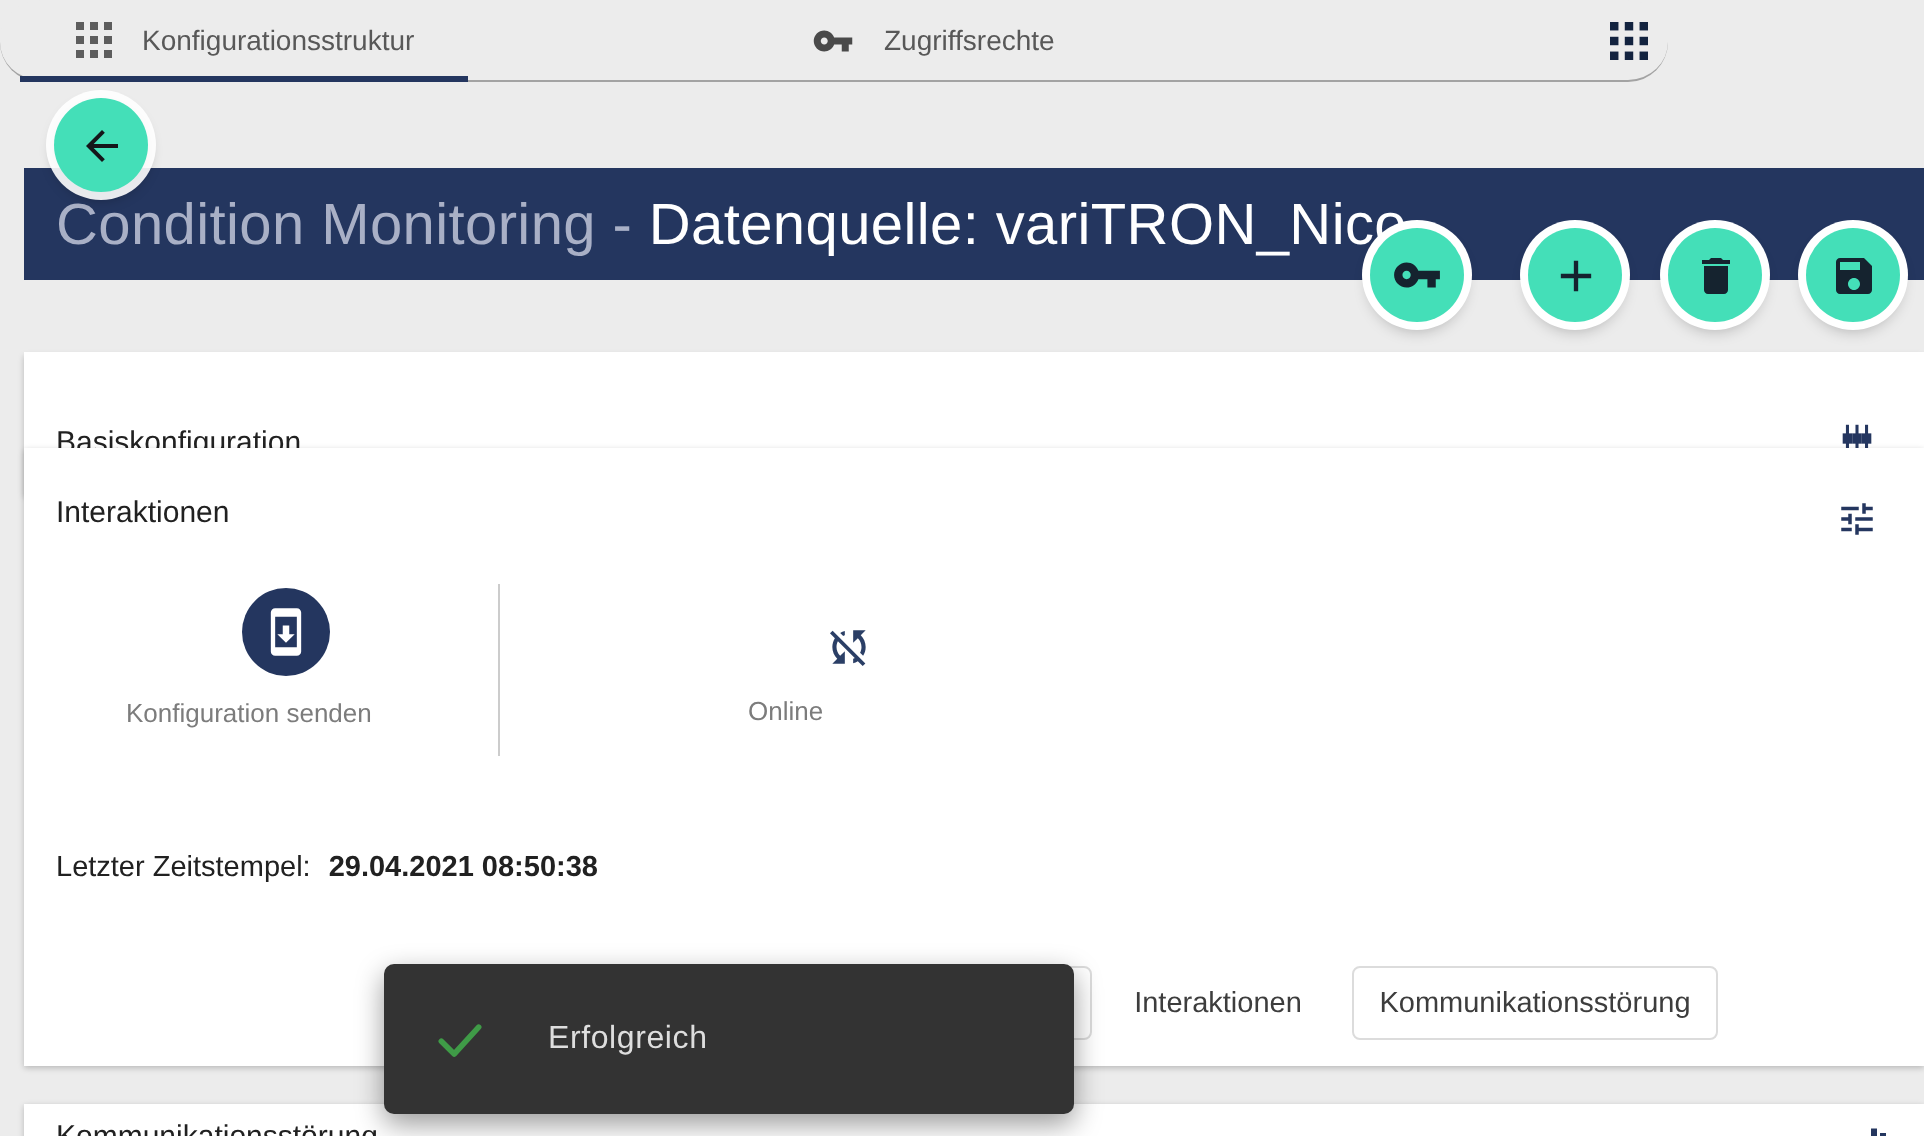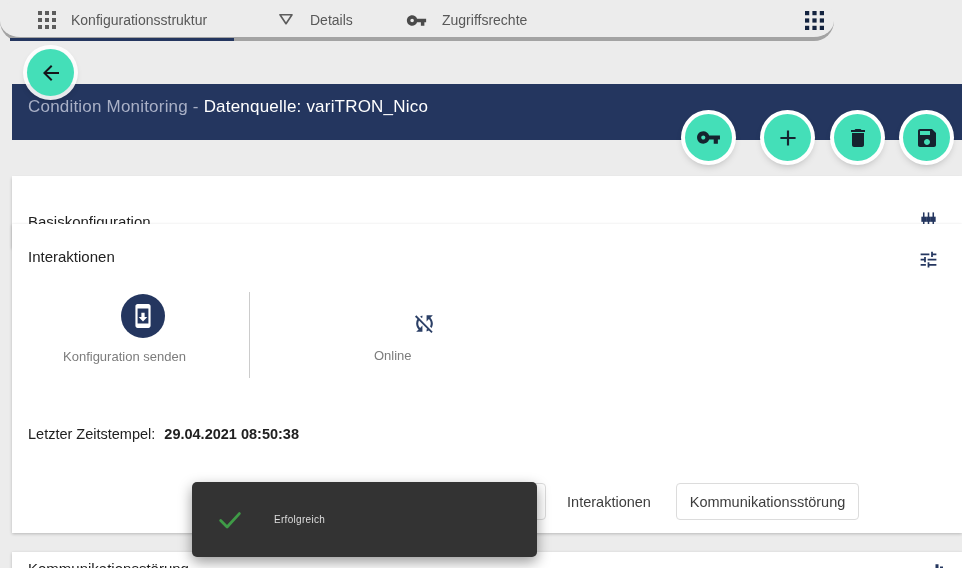--- a/index.html
+++ b/index.html
@@ -2,33 +2,33 @@
 <html><head>
 <meta charset="utf-8">
 <style>
   * { margin:0; padding:0; box-sizing:border-box; }
   body { background:#d8d8d8; font-family:"Liberation Sans", sans-serif; }
   .screen { position:relative; width:962px; height:568px; background:#ececec; overflow:hidden;
             font-family:"Liberation Sans", sans-serif; }
 
   
   .tabbar { position:absolute; top:0; left:0; width:834px; height:41px; background:#ececec;
-            border-bottom:4px solid #a3a3a3;border-radius:20px; }
+            border-bottom:1px solid #a3a3a3;border-radius:20px; }
   .tab { position:absolute; top:0; height:40px; display:flex; align-items:center; gap:15px;
          color:#585858; font-size:14px; cursor:pointer; }
   .tab-1 { left:38px; }
   .tab-2 { left:277px; }
   .tab-3 { left:406px; }
   .tab .ticon { display:flex; align-items:center; }
   .tab-underline { position:absolute; left:10px; top:38px; width:224px; height:3px; background:#24365f; }
   .apps-btn { position:absolute; right:9px; top:11px; width:20px; height:20px; cursor:pointer; }
 
   
   .band { position:absolute; left:12px; top:84px; width:950px; height:56px; background:#24365f; }
-  .band-title { position:absolute; left:16px; top:13px; font-size:17px; font-weight:500;
+  .band-title { position:absolute; left:16px; top:13px; font-size:29px; font-weight:500;
                 letter-spacing:.2px; white-space:nowrap; }
   .band-title .pre { color:#a9b0c6; }
   .band-title .main { color:#ffffff; }
 
   
   .fab { position:absolute; width:47px; height:47px; border-radius:50%; background:#44dfb8;
          display:flex; align-items:center; justify-content:center; border:none; cursor:pointer; }
   .fab-back { left:27px; top:49px;
               box-shadow:0 0 0 4px rgba(255,255,255,.9), 0 3px 7px rgba(0,0,0,.35); }
   .fab-action { top:114px; box-shadow:0 0 0 4px #ffffff, 0 4px 8px rgba(0,0,0,.28); }
@@ -67,21 +67,21 @@
   .chip-verweise { left:853px; width:93px; }
 
   
   .next-icon { position:absolute; right:16px; top:7px; }
 
   
   .toast { position:absolute; left:192px; top:482px; width:345px; height:75px; background:#333333;
            border-radius:5px; box-shadow:0 5px 14px rgba(0,0,0,.4); display:flex; align-items:center;
            z-index:10; }
   .toast-check { margin-left:24px; display:flex; }
-  .toast-msg { margin-left:30px; color:#dedede; font-size:10px; font-weight:500; letter-spacing:.3px; }
+  .toast-msg { margin-left:30px; color:#dedede; font-size:16px; font-weight:500; letter-spacing:.3px; }
 </style>
 </head>
 <body>
 
 <div class="screen">
 
   <div class="tabbar">
     <div class="tab tab-1">
       <span class="ticon">
         <svg width="18" height="18" viewBox="0 0 18 18" fill="#5d5d5d">
@@ -91,28 +91,20 @@
           <rect x="0" y="7" width="4" height="4"></rect>
             <rect x="7" y="7" width="4" height="4"></rect>
             <rect x="14" y="7" width="4" height="4"></rect>
           <rect x="0" y="14" width="4" height="4"></rect>
             <rect x="7" y="14" width="4" height="4"></rect>
             <rect x="14" y="14" width="4" height="4"></rect>
         </svg>
       </span>
       <span>Konfigurationsstruktur</span>
     </div>
-    <div class="tab tab-2">
-      <span class="ticon">
-        <svg width="18" height="18" viewBox="0 0 24 24" fill="none" stroke="#5d5d5d" stroke-width="2.2" stroke-linejoin="round">
-          <path d="M4 5h16L12 17 4 5z"></path>
-        </svg>
-      </span>
-      <span>Details</span>
-    </div>
     <div class="tab tab-3">
       <span class="ticon">
         <svg width="21" height="21" viewBox="0 0 24 24" fill="#4a4a4a">
           <path d="M12.65 10C11.83 7.67 9.61 6 7 6c-3.31 0-6 2.69-6 6s2.69 6 6 6c2.61 0 4.83-1.67 5.65-4H17v4h4v-4h2v-4H12.65zM7 14c-1.1 0-2-.9-2-2s.9-2 2-2 2 .9 2 2-.9 2-2 2z"></path>
         </svg>
       </span>
       <span>Zugriffsrechte</span>
     </div>
     <div class="tab-underline"></div>
     <div class="apps-btn">

